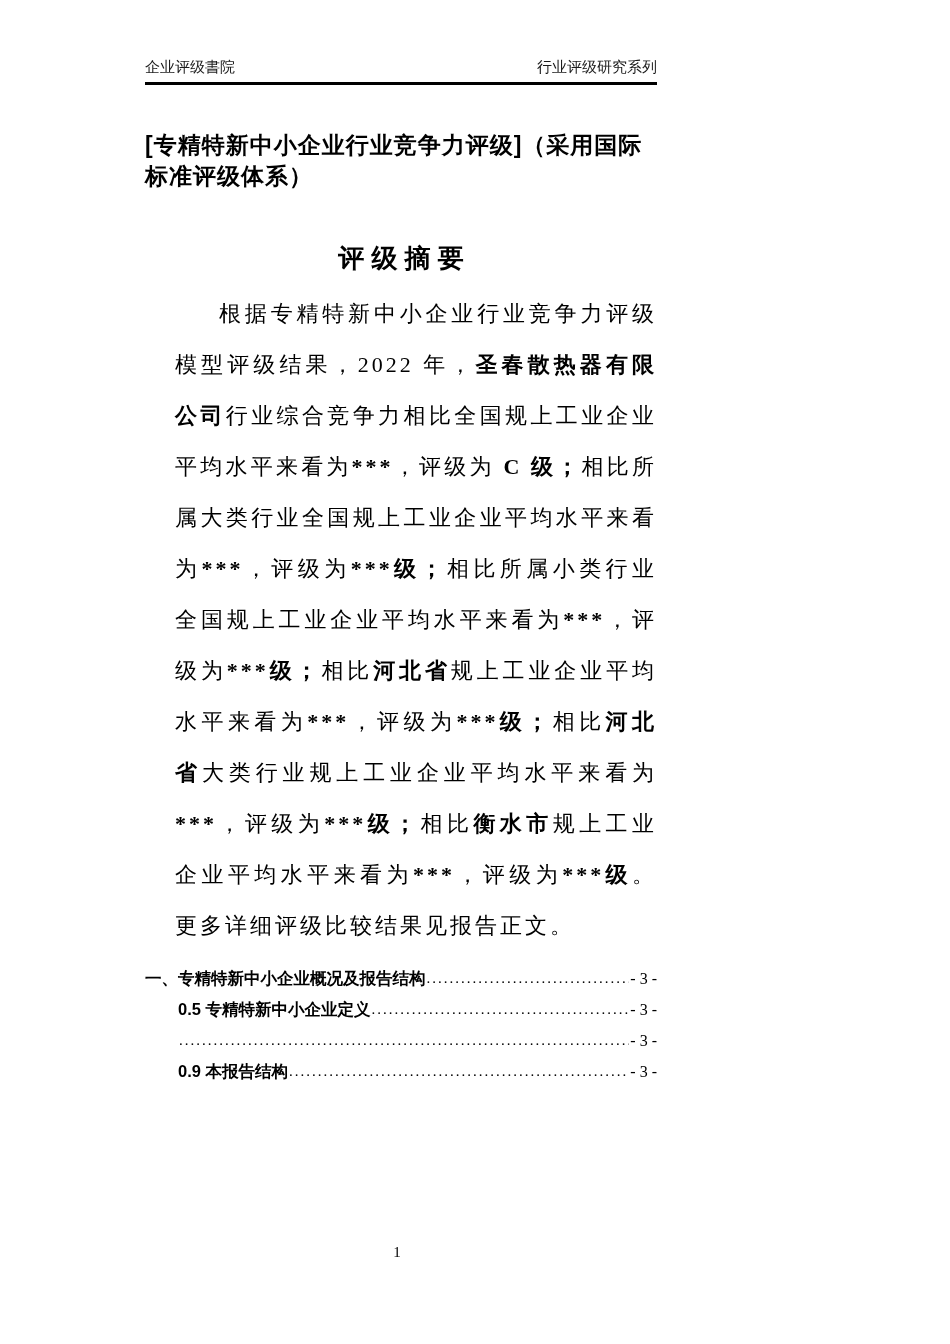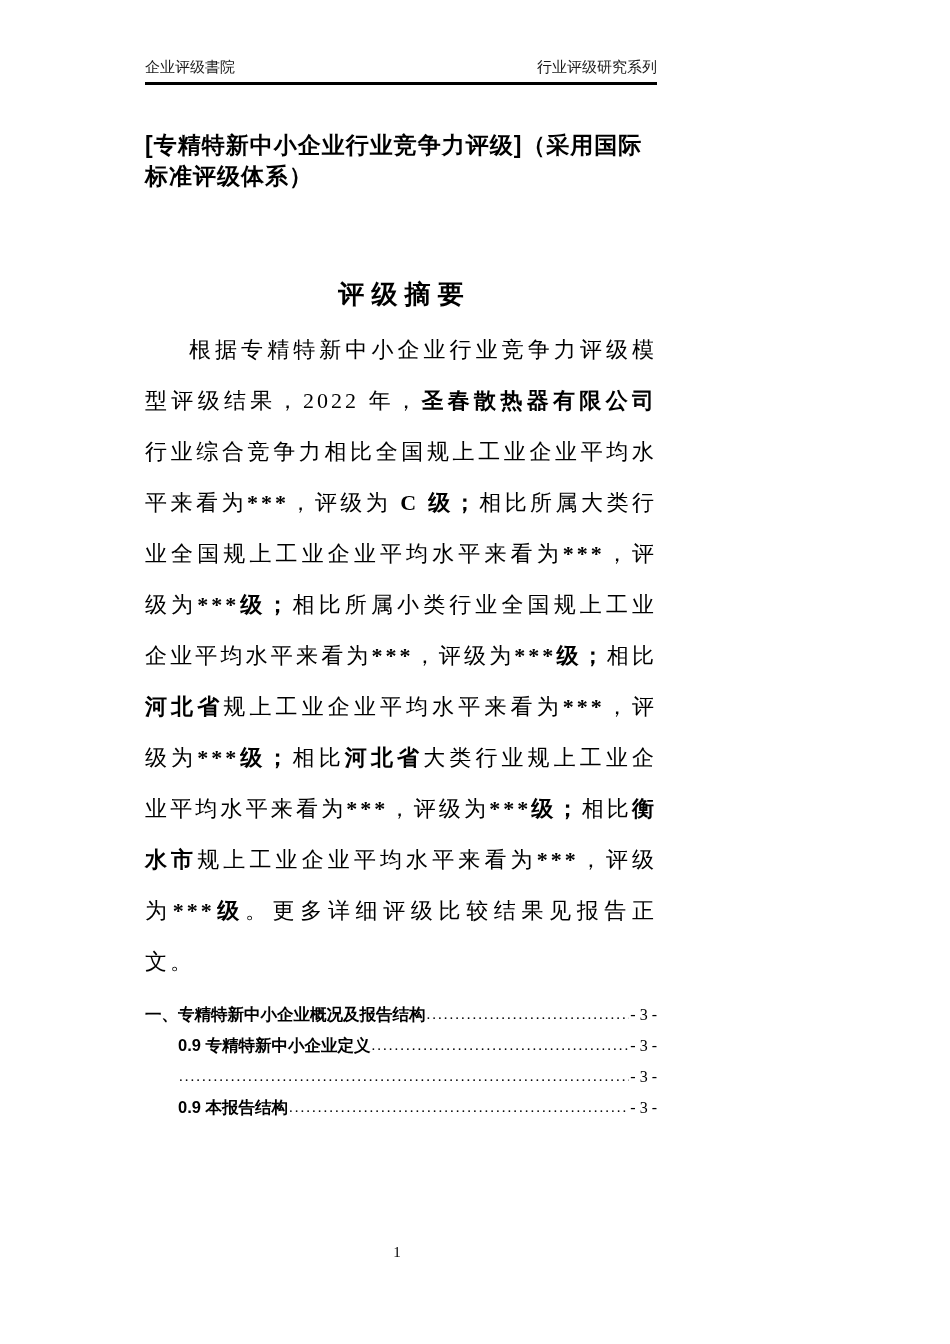--- a/index.html
+++ b/index.html
@@ -38,30 +38,31 @@
     font-size: 37px; font-weight: bold; line-height: 65px;
     letter-spacing: 2px;
   }
   .title-version {
     font-size: 27px; font-weight: bold; line-height: 42px; margin-top: 4px;
     letter-spacing: 1px;
   }
 
   
   .summary-heading {
-    margin-top: 84px; text-align: center;
+    margin-top: 48px; text-align: center;
     font-family: "Liberation Sans", "DejaVu Sans", sans-serif;
     font-weight: bold; font-size: 26px; line-height: 36px;
   }
   .summary-paragraph {
     margin-top: 12px;
     font-size: 22px; line-height: 51px;
     text-align: justify;
     text-indent: 2em;
     letter-spacing: 3px;
+    margin-left: 30px;
   }
   .summary-paragraph .b { font-weight: bold; }
 
   
   .toc-heading {
     margin-top: 56px; text-align: center;
     font-family: "Liberation Sans", "DejaVu Sans", sans-serif;
     font-weight: bold; font-size: 23px; line-height: 34px;
     letter-spacing: 2px;
   }
@@ -113,21 +114,21 @@
     <p class="summary-paragraph"><span>根据专精特新中小企业行业竞争力评级模型评级结果，2022 年，</span><span class="b">圣春散热器有限公司</span><span>行业综合竞争力相比全国规上工业企业平均水平来看为</span><span class="b">***</span><span>，评级为 </span><span class="b">C 级；</span><span>相比所属大类行业全国规上工业企业平均水平来看为</span><span class="b">***</span><span>，评级为</span><span class="b">***级；</span><span>相比所属小类行业全国规上工业企业平均水平来看为</span><span class="b">***</span><span>，评级为</span><span class="b">***级；</span><span>相比</span><span class="b">河北省</span><span>规上工业企业平均水平来看为</span><span class="b">***</span><span>，评级为</span><span class="b">***级；</span><span>相比</span><span class="b">河北省</span><span>大类行业规上工业企业平均水平来看为</span><span class="b">***</span><span>，评级为</span><span class="b">***级；</span><span>相比</span><span class="b">衡水市</span><span>规上工业企业平均水平来看为</span><span class="b">***</span><span>，评级为</span><span class="b">***级</span><span>。更多详细评级比较结果见报告正文。</span></p>
 
 
     <div class="toc-list">
         <div class="toc-row">
           <span>一、专精特新中小企业概况及报告结构</span>
           <span class="toc-dots"></span>
           <span class="toc-page">- 3 -</span>
         </div>
         <div class="toc-row lvl1">
-          <span>0.9 专精特新中小企业定义</span>
+          <span>0.5 专精特新中小企业定义</span>
           <span class="toc-dots"></span>
           <span class="toc-page">- 3 -</span>
         </div>
         <div class="toc-row lvl1">
           <span class="toc-dots"></span>
           <span class="toc-page">- 3 -</span>
         </div>
         <div class="toc-row lvl1">
           <span>0.9 本报告结构</span>
           <span class="toc-dots"></span>

